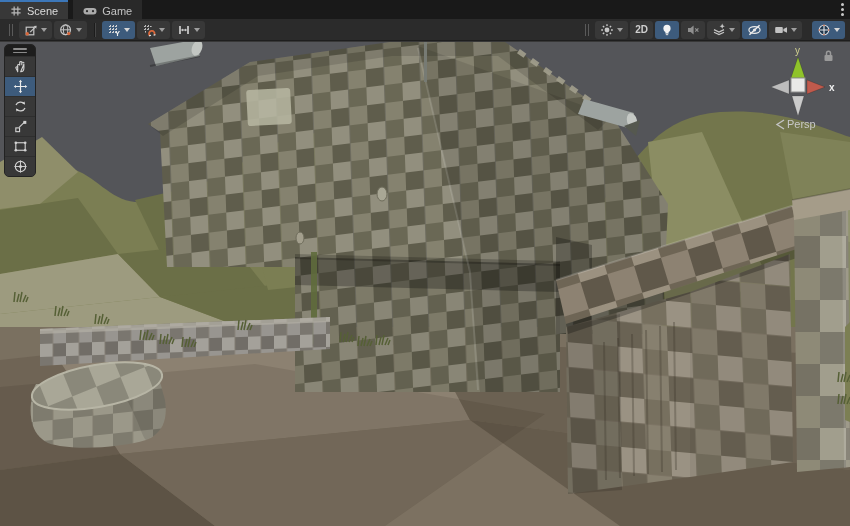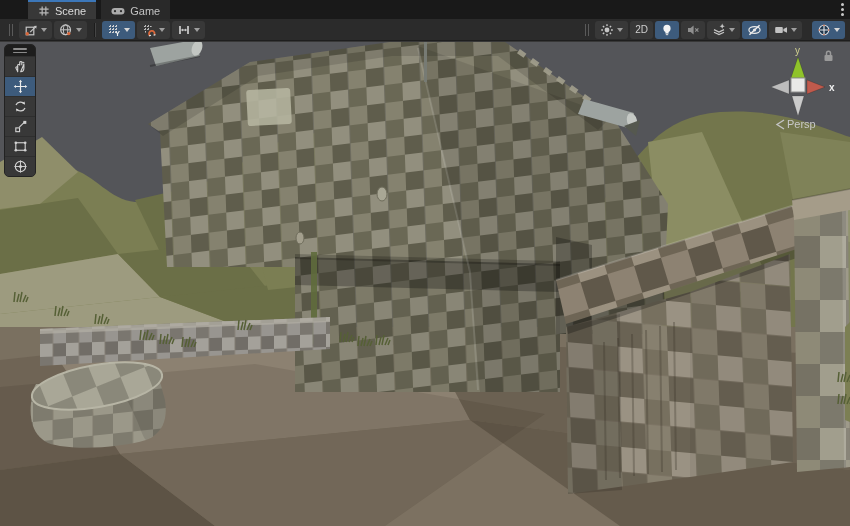--- a/index.html
+++ b/index.html
@@ -1,34 +1,34 @@
 <!DOCTYPE html>
 <html style="--tabbar-bg: #191919; --tab-active-bg: #383838; --tab-inactive-bg: #292929; --tab-accent: #3c77b9; --toolbar-bg: #2b2b2b; --button-bg: #383838; --button-active-bg: #3d5b7c; --orange: #d9673a; --sky: #545559; --hill-mid: #7b7e53; --hill-dark: #6b6f47; --hill-light: #8f8e6a; --hill-pale: #9d9b7f; --hill-right: #73764c; --hill-band: #8b8d63; --grass: #566036; --ground-base: #7a7060; --ground-light: #8c8171; --ground-mid: #7c7161; --ground-dark: #6b6152; --ground-darker: #655b4c; --ground-dl: #6f6455; --ck-l1: #928f7e; --ck-d1: #6a6855; --ck-l2: #85826f; --ck-d2: #5f5d4c; --gw-l: #a4a19a; --gw-d: #716d67; --gw-l2: #989590; --gw-d2: #7a766f; --md-l: #a9a797; --md-d: #8a887a; --md-side-l: #9b9889; --md-side-d: #7e7b6e; --hr-l: #9b9180; --hr-d: #6e6555; --hr-l2: #8d8272; --hr-d2: #60584a; --hw-l: #9a9283; --hw-d: #77705f; --hw-l2: #87806f; --hw-d2: #6a6354; --pl-a: #8e8a77; --pl-b: #7c796c; --pl-c: #767264; --pl-d: #a19e8d; --beam: #9da3a0; --window-pale: #b7b7a2; --axis-green: #8fc32a; --axis-red: #c05a4c; --axis-grey: #bdbdbd; --cube: #e9e9e7; --text-light: #c8c8c8;"><head>
 <meta charset="utf-8">
 <style>
   html,body{margin:0;padding:0;}
   body{width:850px;height:526px;overflow:hidden;position:relative;
        font-family:"Liberation Sans", sans-serif;background:#383838;-webkit-font-smoothing:antialiased;}
   
   .tabbar{position:absolute;top:0;left:0;right:0;height:19px;background:var(--tabbar-bg);display:flex;align-items:stretch;}
-  .tab{display:flex;align-items:center;gap:5px;padding:0 10px;font-size:11px;color:#c2c2c2;border-top:2px solid transparent;cursor:default;margin-left:28px;}
+  .tab{display:flex;align-items:center;gap:5px;padding:0 10px;font-size:11px;color:#c2c2c2;border-top:2px solid transparent;cursor:default;}
   .tab.active{background:var(--tab-active-bg);border-top:2px solid var(--tab-accent);color:#dcdcdc;}
   .tab.inactive{background:var(--tab-inactive-bg);margin-left:5px;}
   .kebab{position:absolute;right:6px;top:3px;width:4px;display:flex;flex-direction:column;gap:2px;align-items:center;}
   .kebab i{width:3px;height:3px;border-radius:50%;background:#c8c8c8;}
   
   .toolbar{position:absolute;top:19px;left:0;right:0;height:22px;background:var(--toolbar-bg);
            border-bottom:1px solid #1e1e1e;display:flex;align-items:center;justify-content:space-between;padding:0 5px;box-sizing:border-box;}
   .cluster{display:flex;align-items:center;gap:2px;}
   .tb-handle{display:flex;gap:2px;margin:0 4px;}
   .tb-handle i{width:1px;height:12px;background:#5a5a5a;}
   .sep{width:1px;height:14px;background:#1c1c1c;box-shadow:1px 0 0 #454545;margin:0 5px;}
   .btn{height:18px;display:flex;align-items:center;gap:3px;padding:0 5px;background:var(--button-bg);border-radius:3px;cursor:default;}
   .btn.active{background:var(--button-active-bg);}
-  .btn .lbl{font-size:10px;font-weight:normal;color:#cfcfcf;}
+  .btn .lbl{font-size:10px;font-weight:bold;color:#cfcfcf;}
   .caret{width:0;height:0;border-left:3.5px solid transparent;border-right:3.5px solid transparent;border-top:4px solid #9e9e9e;}
   .btn.active .caret{border-top-color:#d6d6d6;}
   .gap{width:6px;}
   
   .viewport{position:absolute;top:42px;left:0;width:850px;height:484px;background:var(--sky);overflow:hidden;}
   .scene-svg{position:absolute;left:0;top:0;}
   
   .palette{position:absolute;left:4px;top:2px;width:30px;background:#383838;border:1px solid #222;border-radius:5px;overflow:hidden;}
   .palette .grip{height:11px;background:#1d1d1d;display:flex;flex-direction:column;justify-content:center;align-items:center;gap:2px;}
   .palette .grip i{width:14px;height:1.5px;background:#8a8a8a;border-radius:1px;}

